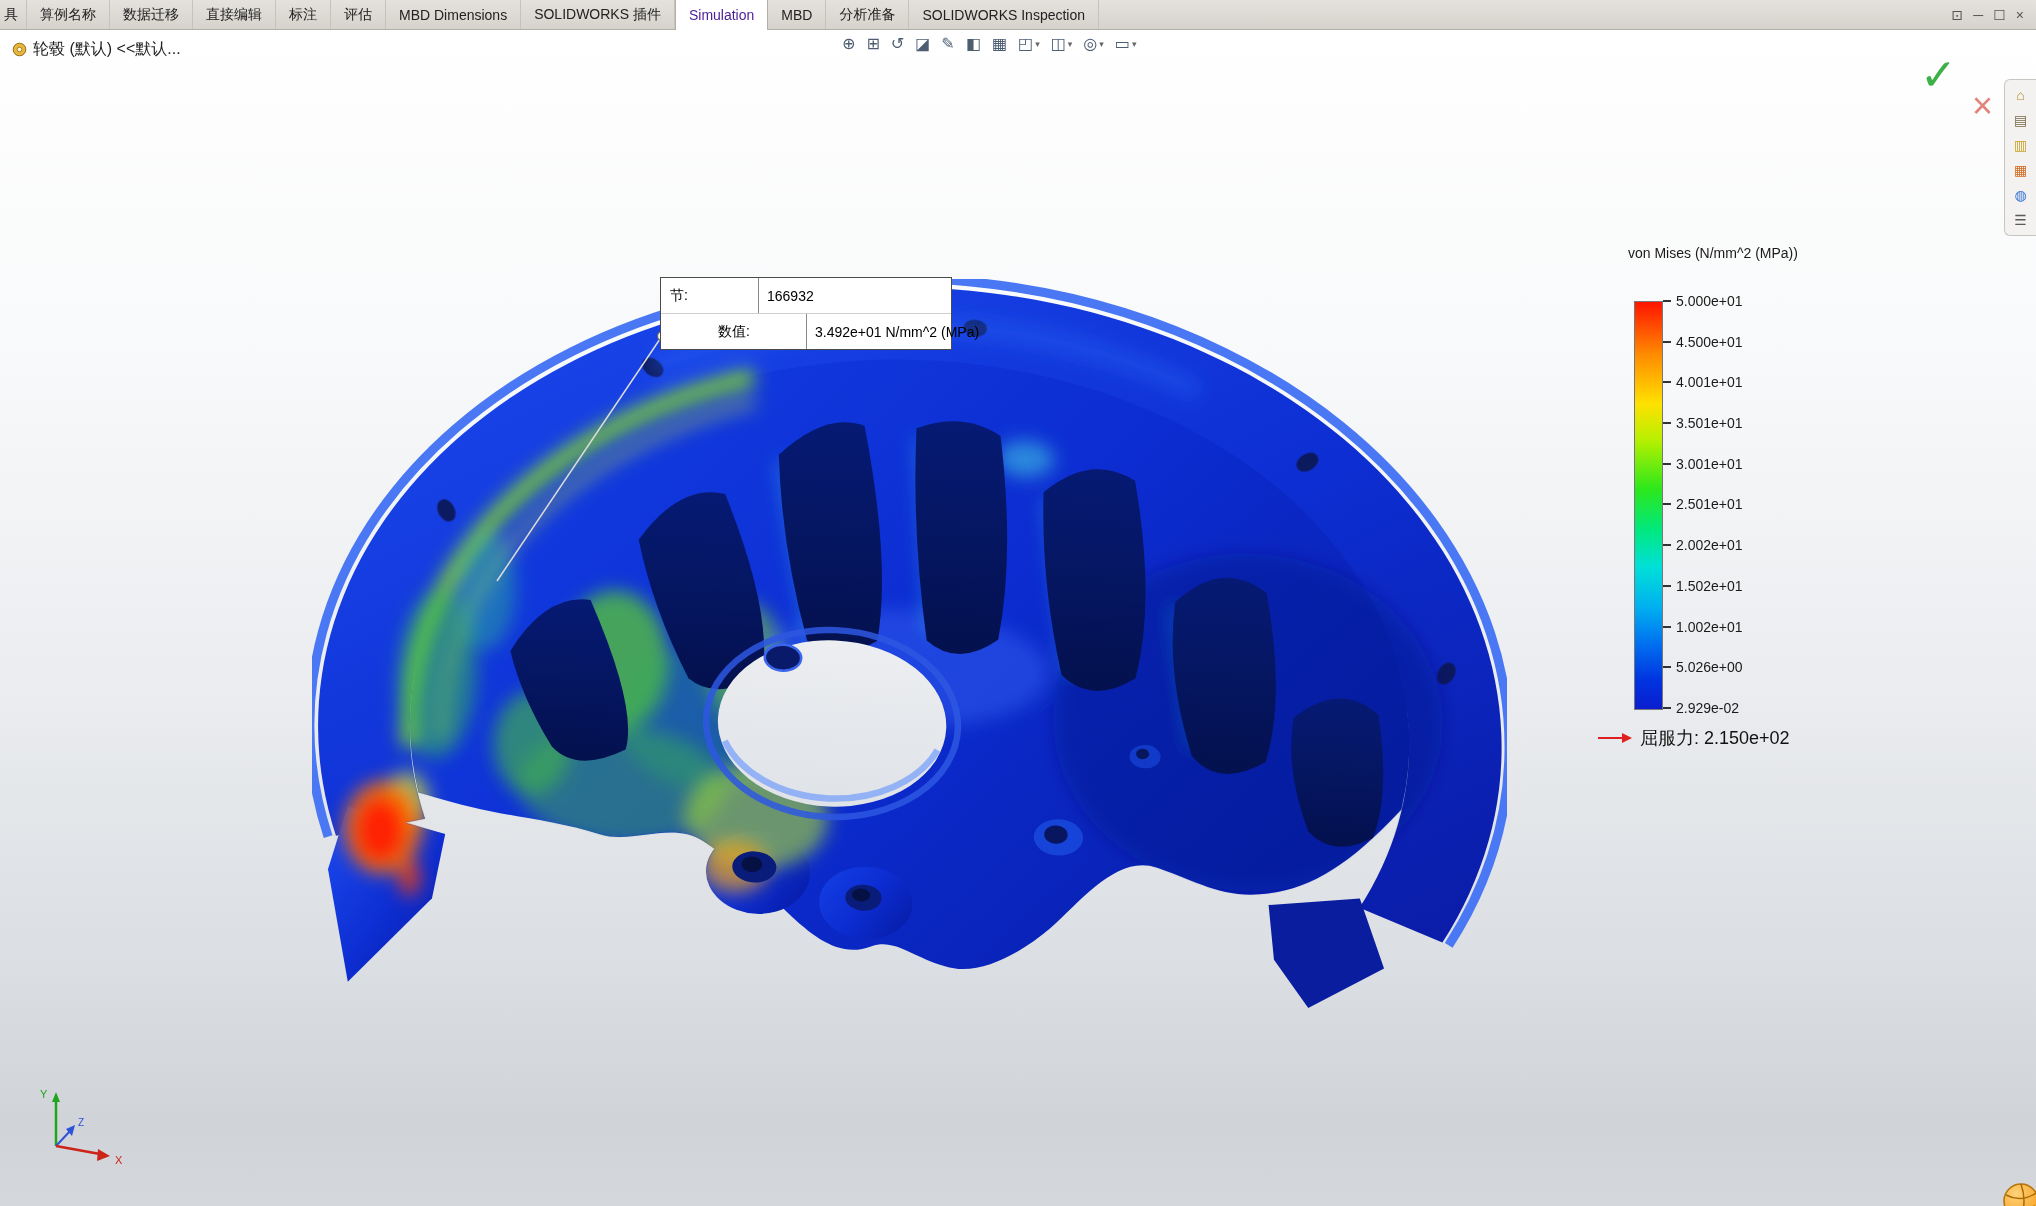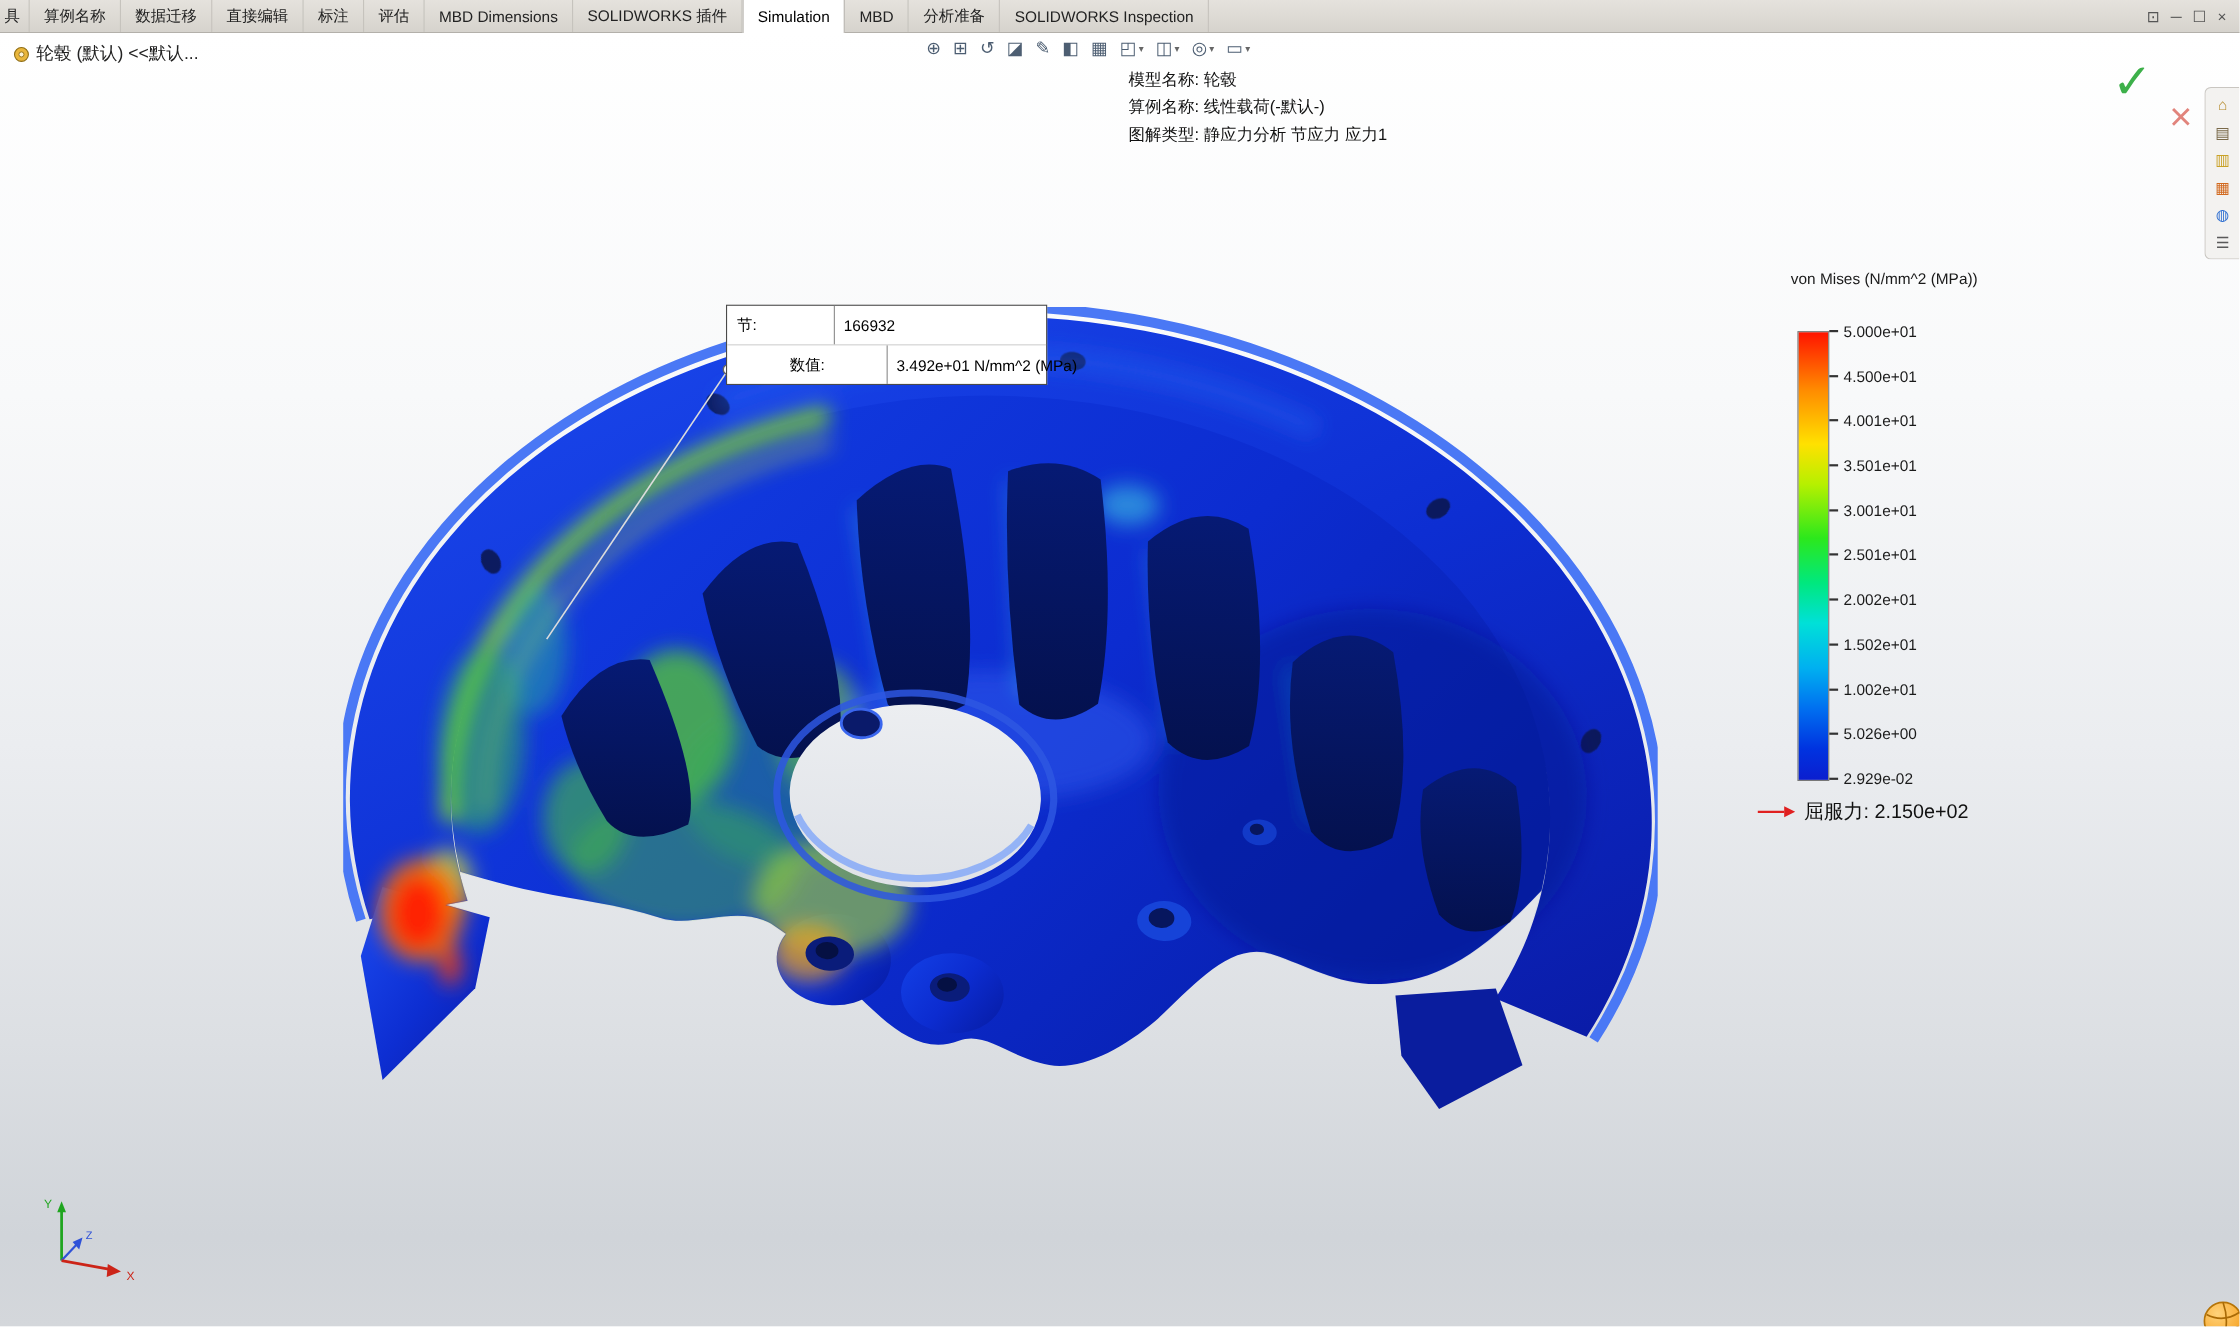--- a/index.html
+++ b/index.html
@@ -11,21 +11,21 @@
   
   .tab-bar{
     position:absolute;top:0;left:0;right:0;height:29px;
     display:flex;align-items:stretch;
     background:linear-gradient(#e5e2dd,#d6d3cd);
     border-bottom:1px solid #b3b0aa;
     font-size:14px;color:#222;white-space:nowrap;z-index:10;
   }
   .tab{display:flex;align-items:center;padding:0 13px;border-right:1px solid #c6c3bd;cursor:default;}
   .tab:first-child{padding:0 8px 0 4px;}
-  .tab.active{background:#ffffff;color:#000000;border-left:1px solid #b3b0aa;border-right:1px solid #b3b0aa;margin-bottom:-1px;}
+  .tab.active{background:#ffffff;color:#4c1d95;border-left:1px solid #b3b0aa;border-right:1px solid #b3b0aa;margin-bottom:-1px;}
   .win-controls{margin-left:auto;display:flex;align-items:center;gap:10px;padding-right:12px;color:#555;font-size:14px;}
   .win-controls span{cursor:default;line-height:1;}
   
   .viewport{
     position:absolute;top:29px;left:0;right:0;bottom:0;
     background:linear-gradient(180deg,#ffffff 0%,#f8f9fa 28%,#ebedf0 55%,#dcdfe3 78%,#d0d4d9 93%,#d4d7db 100%);
     overflow:hidden;
   }
   
   .feature-tree{position:absolute;left:12px;top:10px;display:flex;align-items:center;gap:6px;font-size:16px;color:#222;z-index:4;}
@@ -134,25 +134,20 @@
     <button class="vt-btn">
         <span>◎</span>
         <span class="caret">▾</span>
       </button>
     <button class="vt-btn">
         <span>▭</span>
         <span class="caret">▾</span>
       </button>
   </div>
 
-  <div class="plot-header">
-    <div>模型名称: 轮毂</div>
-    <div>算例名称: 线性载荷(-默认-)</div>
-    <div>图解类型: 静应力分析 节应力 应力1</div>
-  </div>
 
   <div class="confirm-check">✓</div>
   <div class="cancel-x">×</div>
 
   <div class="task-pane">
     <span style="color:#b58a2a">⌂</span>
     <span style="color:#7a6a4a">▤</span>
     <span style="color:#c9a227">▥</span>
     <span style="color:#d2691e">▦</span>
     <span style="color:#2e6fd1">◍</span>

